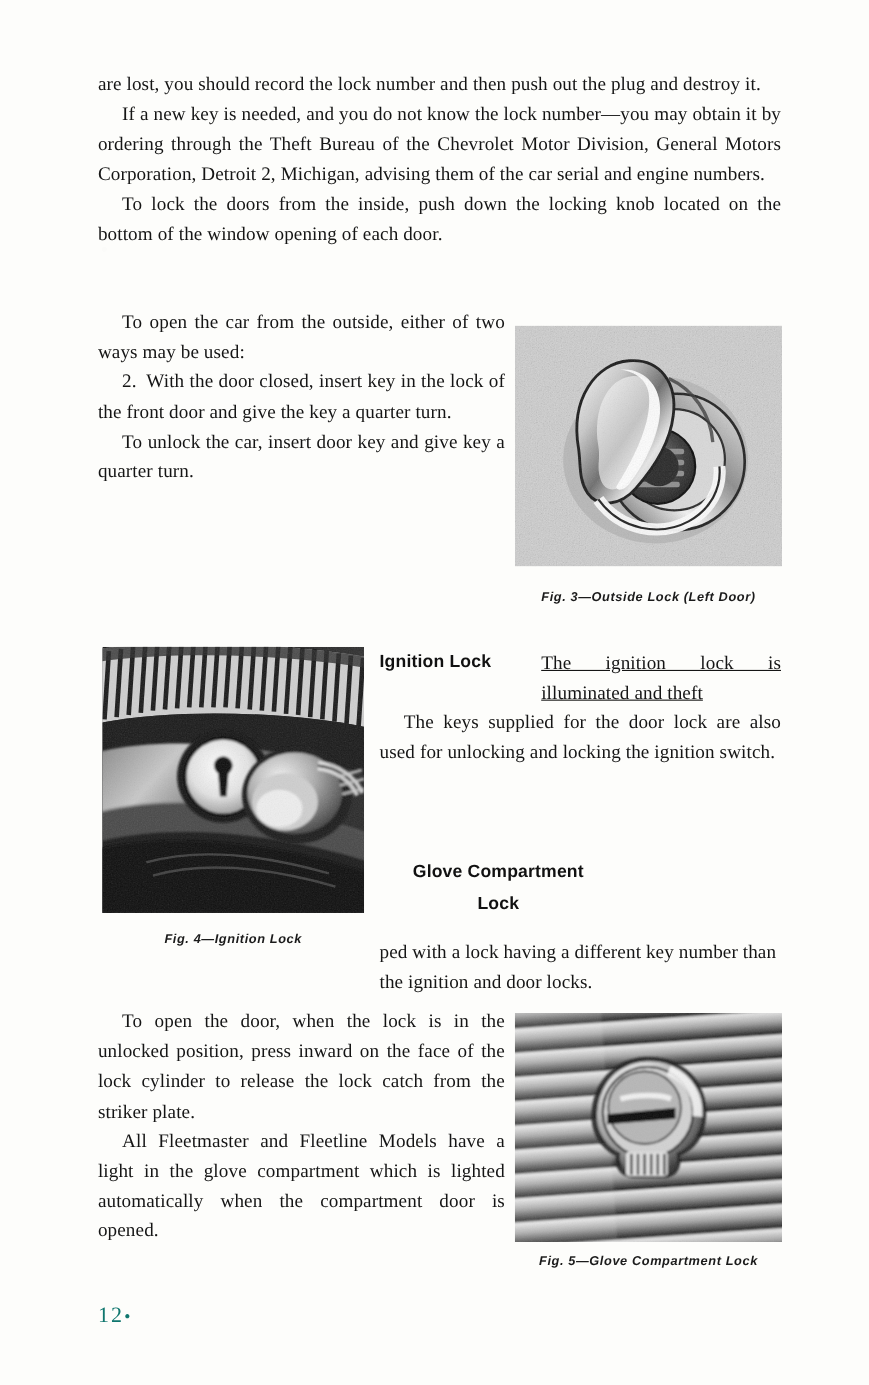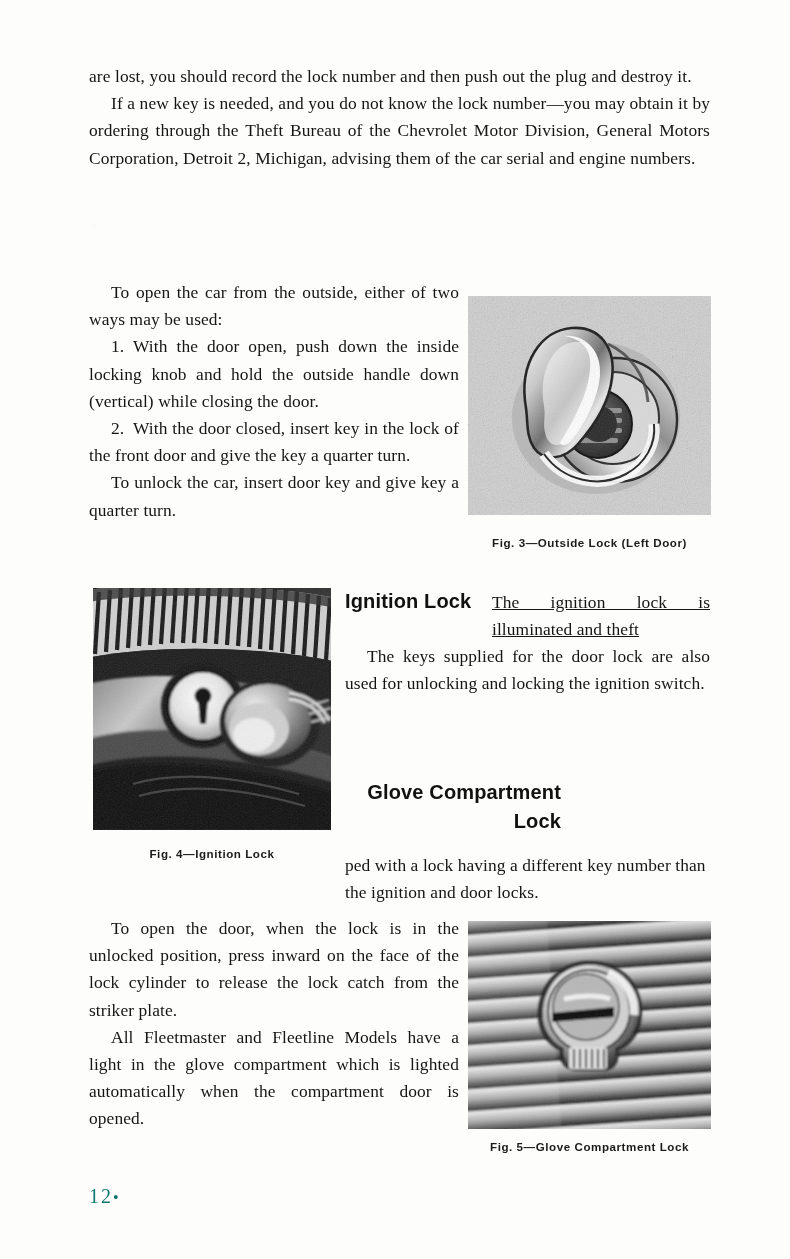--- a/index.html
+++ b/index.html
@@ -27,31 +27,32 @@
   .txt p+p{margin:0;}
   .ind{text-indent:22px;}
   .noind{text-indent:0;}
   .last-line-left{text-align:left;}
 
   
   .hd{
     position:absolute;
     font-family:"Liberation Sans","DejaVu Sans",sans-serif;
     font-weight:bold;
-    font-size:20px;
+    font-size:16px;
     line-height:25px;
     color:#111;
     letter-spacing:.15px;
   }
 
   
   .cap{
     position:absolute;
     font-family:"Liberation Sans","DejaVu Sans",sans-serif;
     font-weight:bold;
+    font-style:italic;
     font-size:11.6px;
     letter-spacing:.55px;
     color:#1b1b1b;
     white-space:nowrap;
     text-align:center;
   }
 
   .pageno{
     position:absolute;
     left:89px;top:1185px;
@@ -77,25 +78,25 @@
   }
 </style>
 </head>
 <body>
 
 <div class="page">
 
   <div class="txt" style="left:89px;top:63px;width:621px;">
     <p class="noind">are lost, you should record the lock number and then push out the plug and destroy it.</p>
     <p class="ind">If a new key is needed, and you do not know the lock number—you may obtain it by ordering through the Theft Bureau of the Chevrolet Motor Division, General Motors Corporation, Detroit 2, Michigan, advising them of the car serial and engine numbers.</p>
+    <p class="ind">To lock the doors from the inside, push down the locking knob located on the bottom of the window opening of each door.</p>
   </div>
 
   <div class="txt" style="left:89px;top:279px;width:370px;">
     <p class="ind">To open the car from the outside, either of two ways may be used:</p>
-    <p class="ind">1. With the door open, push down the inside locking knob and hold the outside handle down (vertical) while closing the door.</p>
     <p class="ind">2. With the door closed, insert key in the lock of the front door and give the key a quarter turn.</p>
     <p class="ind">To unlock the car, insert door key and give key a quarter turn.</p>
   </div>
 
   <div class="fig" style="left:468px;top:296px;width:243px;height:219px;">
     <svg viewBox="0 0 243 219" preserveAspectRatio="none">
       <defs>
         <linearGradient id="f3chrome" x1="0" y1="0" x2="1" y2="1">
           <stop offset="0" stop-color="#fdfdfd"></stop>
           <stop offset=".28" stop-color="#c9c9c9"></stop>
@@ -277,21 +278,21 @@
   <div class="hd" style="left:345px;top:589px;width:140px;text-align:left;">Ignition Lock</div>
 
   <div class="txt" style="left:492px;top:589px;width:218px;text-decoration:underline;">
     <p class="noind">The ignition lock is illuminated and theft</p>
   </div>
 
   <div class="txt" style="left:345px;top:643px;width:365px;">
     <p class="ind">The keys supplied for the door lock are also used for unlocking and locking the ignition switch.</p>
   </div>
 
-  <div class="hd" style="left:345px;top:778px;width:216px;text-align:right;line-height:29px;">
+  <div class="hd" style="left:345px;top:778px;width:216px;text-align:center;line-height:29px;">
     <div>Glove Compartment</div>
     <div>Lock</div>
   </div>
 
 
   <div class="txt" style="left:345px;top:852px;width:365px;">
     <p class="noind last-line-left">ped with a lock having a different key number than the ignition and door locks.</p>
   </div>
 
   <div class="txt" style="left:89px;top:915px;width:370px;">

